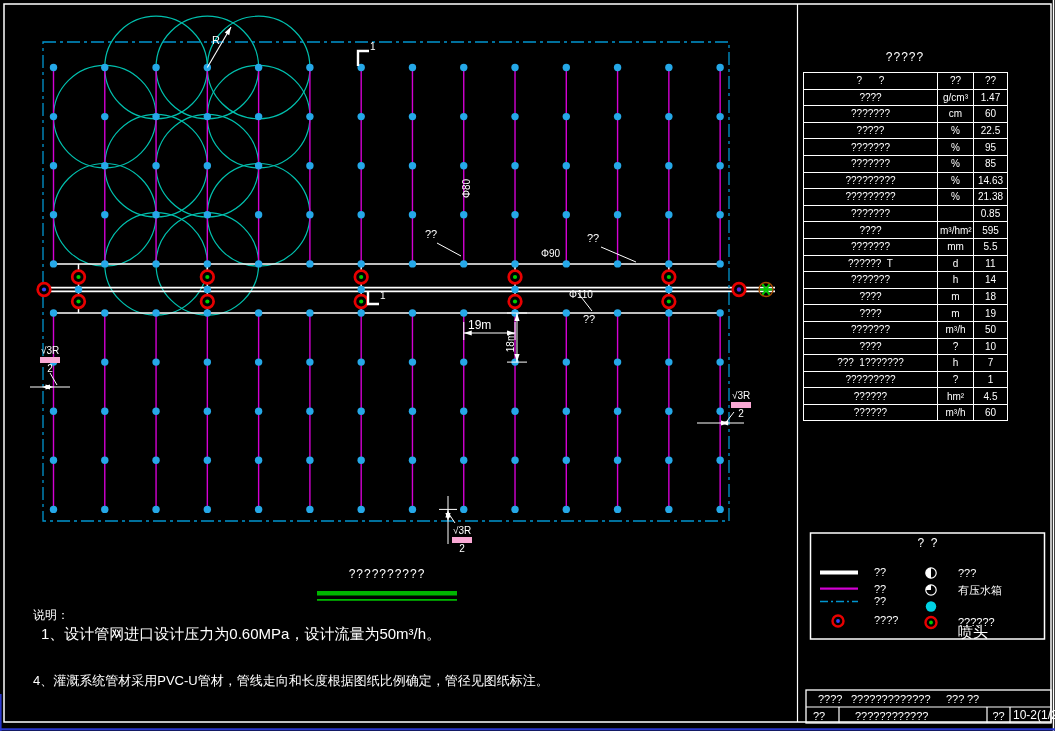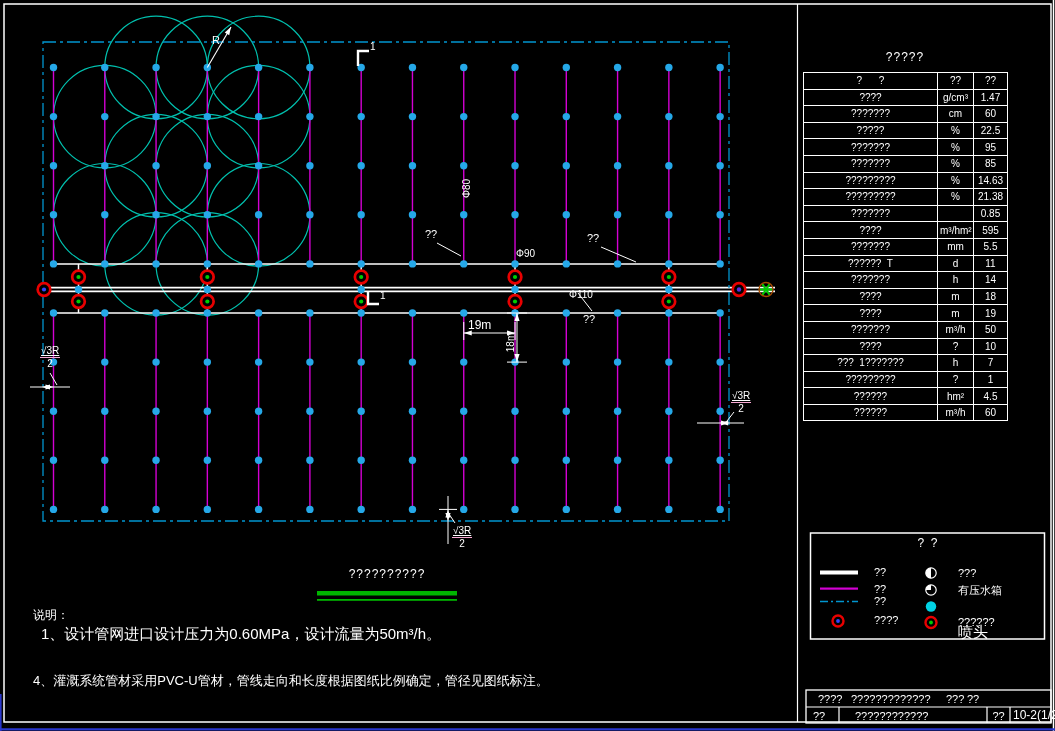--- a/index.html
+++ b/index.html
@@ -1,21 +1,21 @@
 <!DOCTYPE html>
 <html><head>
 <meta charset="utf-8">
 <style>
   html,body{margin:0;padding:0;background:#000;}
   #sheet{position:relative;width:1055px;height:731px;background:#000;overflow:hidden;
          font-family:"Liberation Sans",sans-serif;}
   #cad{position:absolute;left:0;top:0;}
   .lbl{position:absolute;color:#fff;white-space:pre;line-height:1.1;}
   .frac{position:absolute;color:#fff;font-size:10px;line-height:1.15;text-align:center;}
-  .frac .ft{display:block;border-bottom:1px solid #f9a8d4;padding:0 1px;text-decoration:underline;}
+  .frac .ft{display:block;border-bottom:6px solid #f9a8d4;padding:0 1px;}
   .frac .fb{display:block;}
   #ptable{position:absolute;left:803px;top:72px;width:204px;border-collapse:collapse;
           table-layout:fixed;background:#000;color:#fff;}
   #ptable th,#ptable td{border:1px solid #fff;font-size:10px;font-weight:normal;height:15.6px;
           padding:0 2px;text-align:center;overflow:hidden;white-space:pre;}
 </style>
 </head>
 <body>
 
 <div id="sheet">
@@ -315,21 +315,21 @@
         <line x1="1053.5" y1="0" x2="1053.5" y2="731" stroke="#fff" stroke-width="1.5"></line>
         <line x1="0" y1="729.3" x2="1055" y2="729.3" stroke="#2936cc" stroke-width="2.2"></line>
         <line x1="0.8" y1="694" x2="0.8" y2="731" stroke="#2936cc" stroke-width="1.6"></line>
       </g>
     </svg>
 
   <div class="lbl" style="left:212px;top:34px;font-size:11px;">R</div>
   <div class="lbl" style="left:370px;top:41px;font-size:10px;">1</div>
   <div class="lbl" style="left:380px;top:290px;font-size:10px;">1</div>
   <div class="lbl" style="left:449px;top:183px;width:34px;text-align:center;font-size:10px;transform:rotate(-90deg);">Φ80</div>
-  <div class="lbl" style="left:516px;top:248px;font-size:10px;">Φ90</div>
+  <div class="lbl" style="left:516px;top:248px;font-size:10px;padding-left:25px;">Φ90</div>
   <div class="lbl" style="left:569px;top:289px;font-size:10px;">Φ110</div>
   <div class="lbl" style="left:425px;top:228px;font-size:11px;">??</div>
   <div class="lbl" style="left:587px;top:232px;font-size:11px;">??</div>
   <div class="lbl" style="left:583px;top:313px;font-size:11px;">??</div>
   <div class="lbl" style="left:468px;top:319px;font-size:12px;">19m</div>
   <div class="lbl" style="left:494px;top:337px;width:32px;text-align:center;font-size:10px;transform:rotate(-90deg);">18m</div>
 
   <div class="frac" style="left:40px;top:345px;">
     <span class="ft">√3R</span>
     <span class="fb">2</span>

